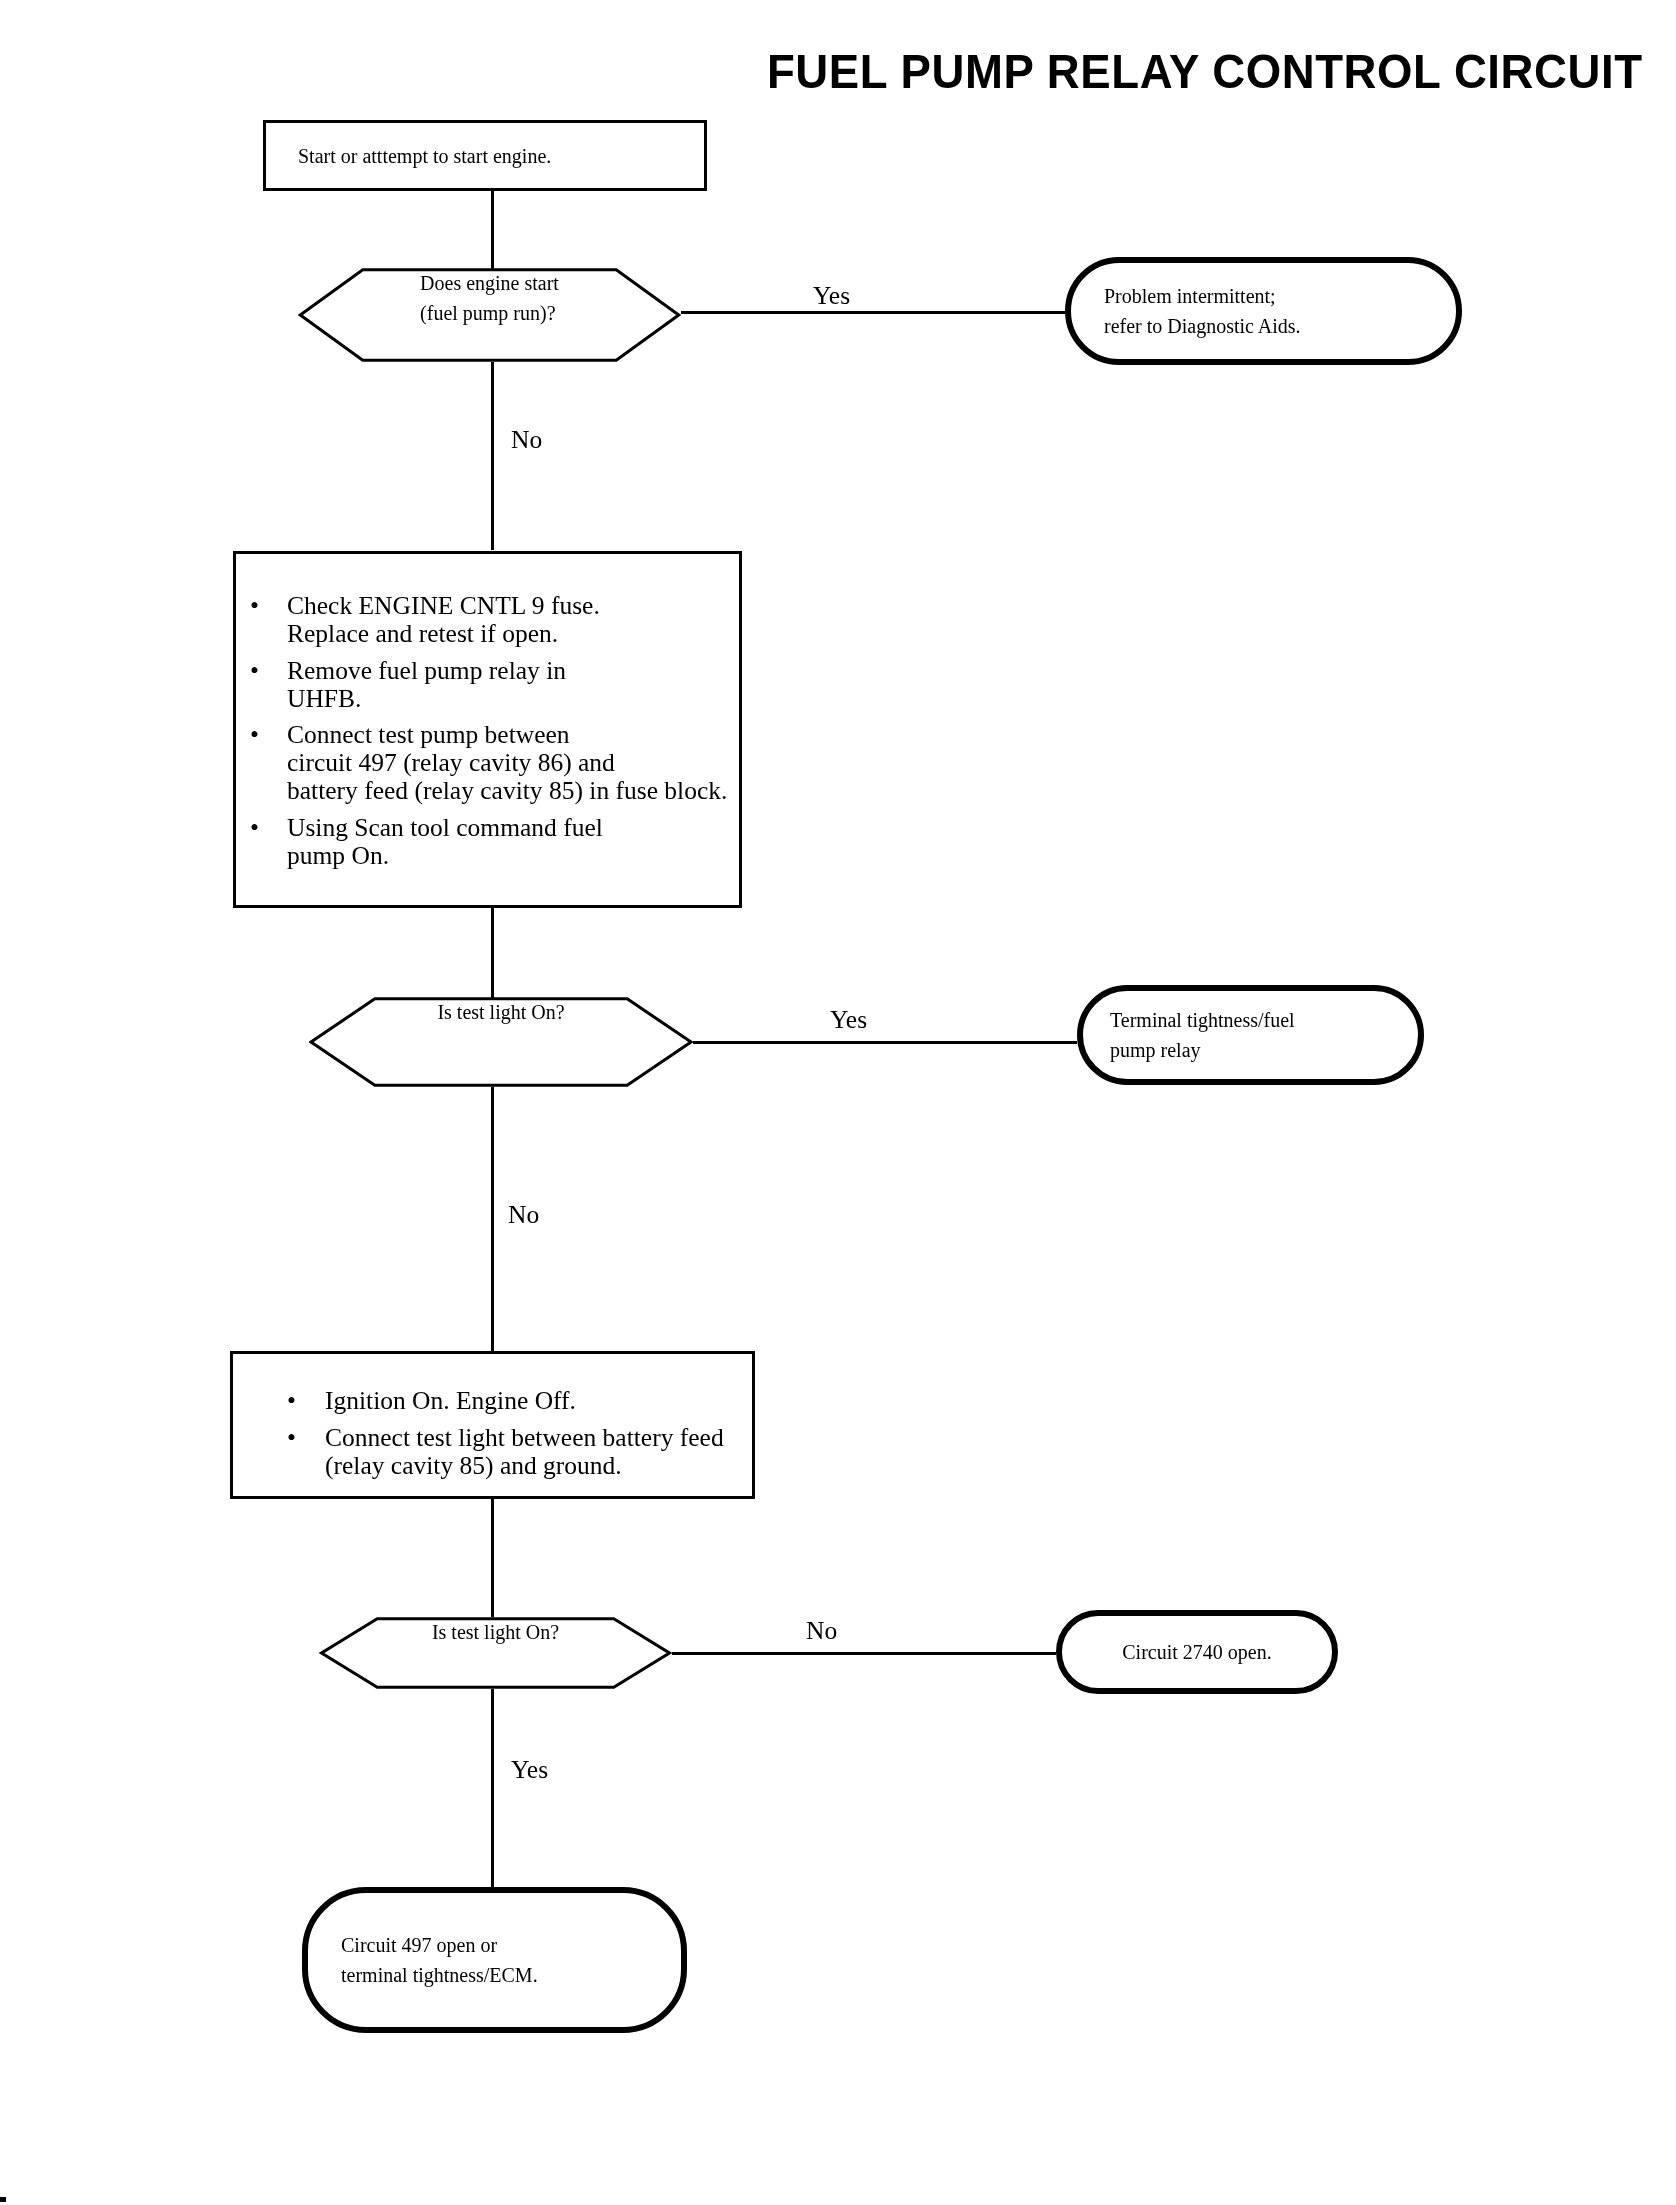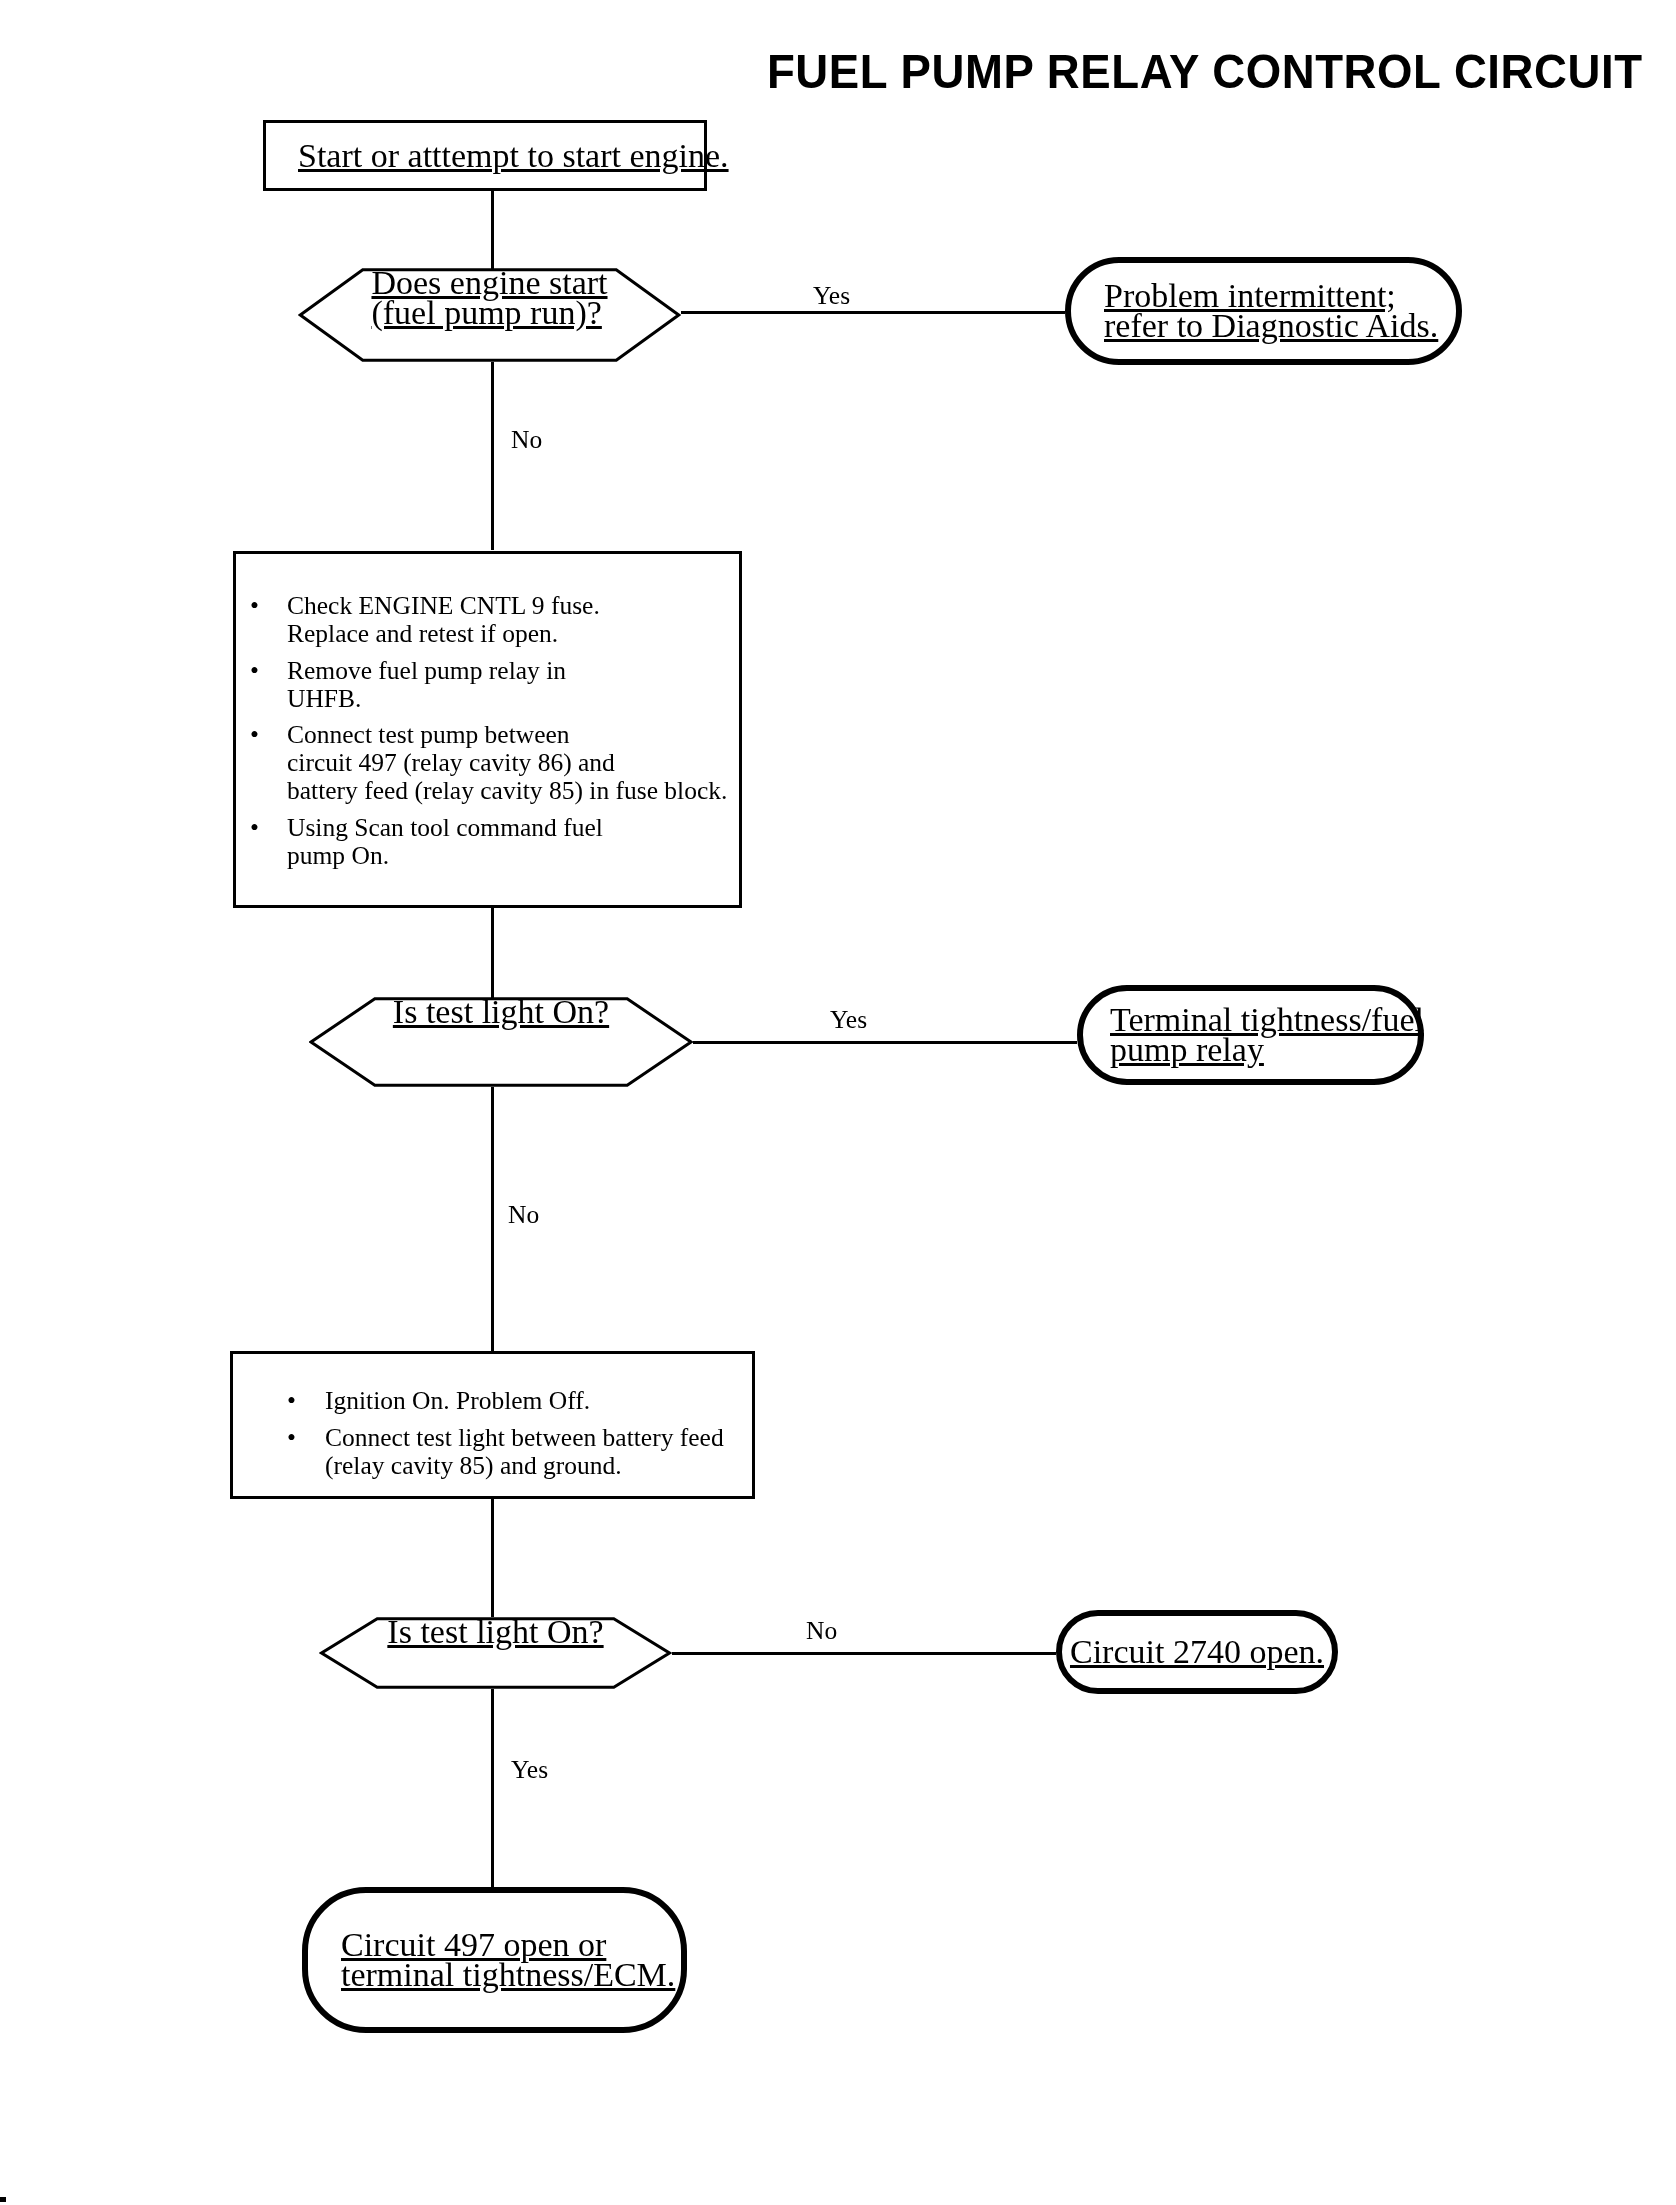--- a/index.html
+++ b/index.html
@@ -28,23 +28,22 @@
     font-size: 49px;
     line-height: 51px;
     letter-spacing: 0.6px;
   }
   .page-title .squeeze {
     display: inline-block;
     transform: scaleX(0.93);
   }
   
   .node-text {
-    font-size: 34px;
+    font-size: 20px;
     line-height: 30px;
-    text-decoration: underline;
   }
   .tline { display: block; white-space: nowrap; }
   
   .rect-node {
     position: absolute;
     box-sizing: border-box;
     border: 3.6px solid #000000;
     background: #ffffff;
   }
   .rect-node.centered {
@@ -197,21 +196,21 @@
     </div>
   </div>
 
   <div class="vline" style="left:491px; top:1087px; width:3px; height:264px;"></div>
   <div class="edge-label" style="left:508px; top:1200px;">No</div>
 
   <div class="rect-node" style="left:230px; top:1351px; width:525px; height:148px; padding-top:33px;">
     <div class="bullet-item" style="margin-left:54px;">
       <span class="bullet-marker" style="width:38px;">•</span>
       <span class="bullet-lines">
-        <span class="tline">Ignition On. Problem Off.</span>
+        <span class="tline">Ignition On. Engine Off.</span>
       </span>
     </div>
     <div class="bullet-item" style="margin-left:54px;">
       <span class="bullet-marker" style="width:38px;">•</span>
       <span class="bullet-lines">
         <span class="tline">Connect test light between battery feed</span>
         <span class="tline">(relay cavity 85) and ground.</span>
       </span>
     </div>
   </div>

